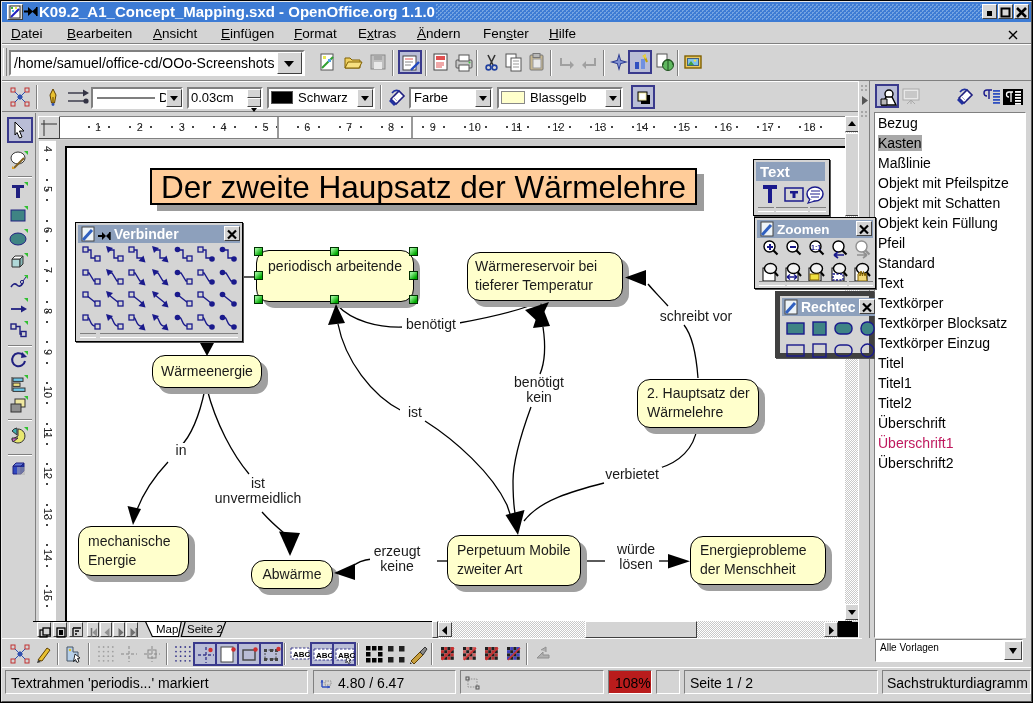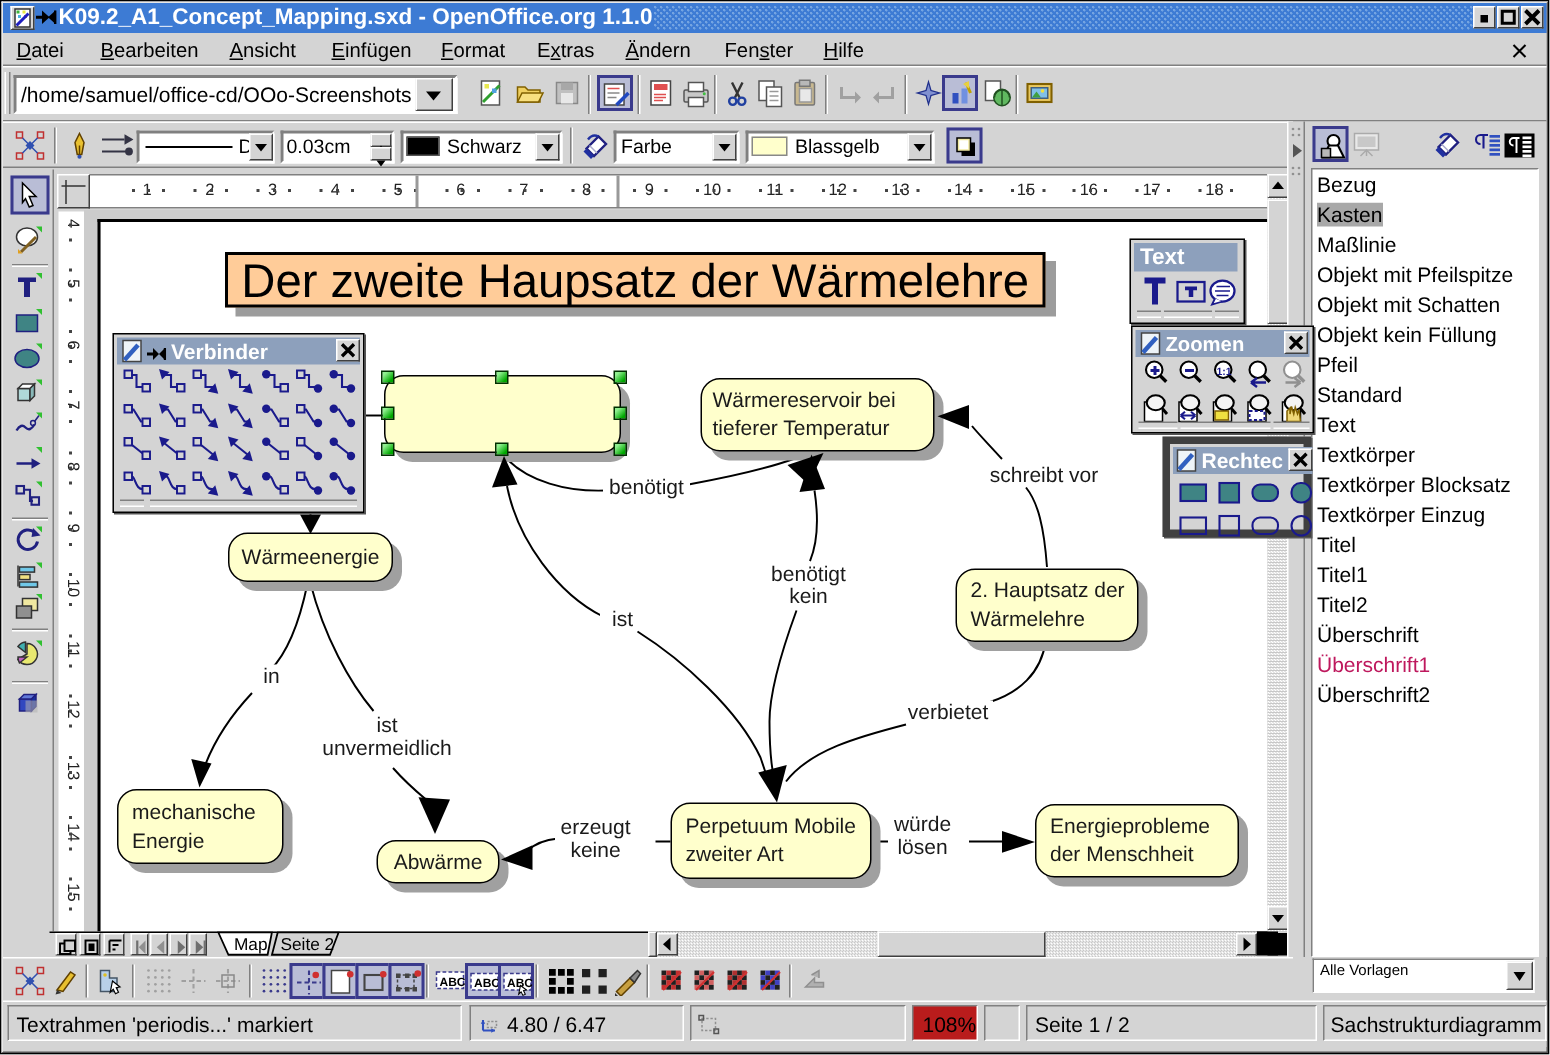--- a/index.html
+++ b/index.html
@@ -513,20 +513,21 @@
     <polygon points="279,531.5 300,533 290,556" fill="#000"></polygon>
     <polygon points="328,325 345,323 336,304" fill="#000"></polygon>
     <polygon points="549,302 525,310 539,323" fill="#000"></polygon>
     <polygon points="505.5,515 524.5,510 518,535" fill="#000"></polygon>
     <polygon points="541,303 533,328 550,326" fill="#000"></polygon>
     <polygon points="625,277.5 646,270 646,286" fill="#000"></polygon>
     <polygon points="334,573 355,563.5 355,580" fill="#000"></polygon>
     <polygon points="668,554 668,568.5 690,561.3" fill="#000"></polygon>
   </svg>
 <div style="position:absolute;left:256px;top:250px;width:158px;height:52px;background:#ffffcc;border:1.5px solid #000;border-radius:13px;box-shadow:6px 6px 0 #a0a0a0;z-index:4;font-size:14px;line-height:19px;color:#1a1a1a;text-align:center;padding:6px 0 0 0px;">
+    <div style="white-space:nowrap;">periodisch arbeitende</div>
   </div>
 <div style="position:absolute;left:467px;top:252px;width:156px;height:49px;background:#ffffcc;border:1.5px solid #000;border-radius:13px;box-shadow:6px 6px 0 #a0a0a0;z-index:4;font-size:14px;line-height:19px;color:#1a1a1a;text-align:left;padding:4px 0 0 7px;">
     <div style="white-space:nowrap;">Wärmereservoir bei</div>
     <div style="white-space:nowrap;">tieferer Temperatur</div>
   </div>
 <div style="position:absolute;left:152px;top:355px;width:110px;height:33px;background:#ffffcc;border:1.5px solid #000;border-radius:13px;box-shadow:6px 6px 0 #a0a0a0;z-index:4;font-size:14px;line-height:19px;color:#1a1a1a;text-align:center;padding:6px 0 0 0px;">
     <div style="white-space:nowrap;">Wärmeenergie</div>
   </div>
 <div style="position:absolute;left:637px;top:379px;width:122px;height:49px;background:#ffffcc;border:1.5px solid #000;border-radius:13px;box-shadow:6px 6px 0 #a0a0a0;z-index:4;font-size:14px;line-height:19px;color:#1a1a1a;text-align:left;padding:4px 0 0 9px;">
     <div style="white-space:nowrap;">2. Hauptsatz der</div>
@@ -557,21 +558,21 @@
 <div style="position:absolute;left:409px;top:271px;width:9px;height:9px;background:linear-gradient(135deg,#90f090 20%,#00a800 80%);border:1px solid #003000;z-index:6;"></div>
 <div style="position:absolute;left:409px;top:295px;width:9px;height:9px;background:linear-gradient(135deg,#90f090 20%,#00a800 80%);border:1px solid #003000;z-index:6;"></div>
 <div style="position:absolute;left:402px;top:317px;width:58px;background:#fff;font-size:14px;line-height:15px;color:#1a1a1a;text-align:center;z-index:4;">benötigt</div>
 <div style="position:absolute;left:656px;top:309px;width:80px;background:#fff;font-size:14px;line-height:15px;color:#1a1a1a;text-align:center;z-index:4;">schreibt vor</div>
 <div style="position:absolute;left:508px;top:375px;width:62px;background:#fff;font-size:14px;line-height:15px;color:#1a1a1a;text-align:center;z-index:4;">benötigt<br>kein</div>
 <div style="position:absolute;left:400px;top:405px;width:30px;background:#fff;font-size:14px;line-height:15px;color:#1a1a1a;text-align:center;z-index:4;">ist</div>
 <div style="position:absolute;left:168px;top:443px;width:26px;background:#fff;font-size:14px;line-height:15px;color:#1a1a1a;text-align:center;z-index:4;">in</div>
 <div style="position:absolute;left:212px;top:476px;width:92px;background:#fff;font-size:14px;line-height:15px;color:#1a1a1a;text-align:center;z-index:4;">ist<br>unvermeidlich</div>
 <div style="position:absolute;left:602px;top:467px;width:60px;background:#fff;font-size:14px;line-height:15px;color:#1a1a1a;text-align:center;z-index:4;">verbietet</div>
 <div style="position:absolute;left:370px;top:544px;width:54px;background:#fff;font-size:14px;line-height:15px;color:#1a1a1a;text-align:center;z-index:4;">erzeugt<br>keine</div>
-<div style="position:absolute;left:592px;top:542px;width:46px;background:#fff;font-size:14px;line-height:15px;color:#1a1a1a;text-align:center;z-index:4;">würde<br>lösen</div>
+<div style="position:absolute;left:613px;top:542px;width:46px;background:#fff;font-size:14px;line-height:15px;color:#1a1a1a;text-align:center;z-index:4;">würde<br>lösen</div>
 <div style="position:absolute;left:845px;top:116px;width:14px;height:505px;background-image:conic-gradient(#fff 25%,#c8c8c8 0 50%,#fff 0 75%,#c8c8c8 0);background-size:2px 2px;"></div>
 <div style="position:absolute;left:845px;top:116px;width:14px;height:16px;background:#d4d4d4;border-top:1px solid #fff;border-left:1px solid #fff;border-right:1px solid #404040;border-bottom:1px solid #404040;box-sizing:border-box;"><svg width="12" height="14">
       <polygon points="6,4 10,9 2,9" fill="#000"></polygon>
     </svg></div>
 <div style="position:absolute;left:845px;top:133px;width:14px;height:83px;background:#d4d4d4;border-top:1px solid #fff;border-left:1px solid #fff;border-right:1px solid #404040;border-bottom:1px solid #404040;box-sizing:border-box;"></div>
 <div style="position:absolute;left:845px;top:604px;width:14px;height:16px;background:#d4d4d4;border-top:1px solid #fff;border-left:1px solid #fff;border-right:1px solid #404040;border-bottom:1px solid #404040;box-sizing:border-box;"><svg width="12" height="14">
       <polygon points="6,10 10,5 2,5" fill="#000"></polygon>
     </svg></div>
 <div style="position:absolute;left:75px;top:222px;width:168px;height:120px;background:#d4d4d4;border:1px solid #000;box-shadow:1px 1px 0 #555;z-index:6;">
     <div style="position:absolute;left:2px;top:2px;width:162px;height:18px;background:#8da0bc;"></div>

